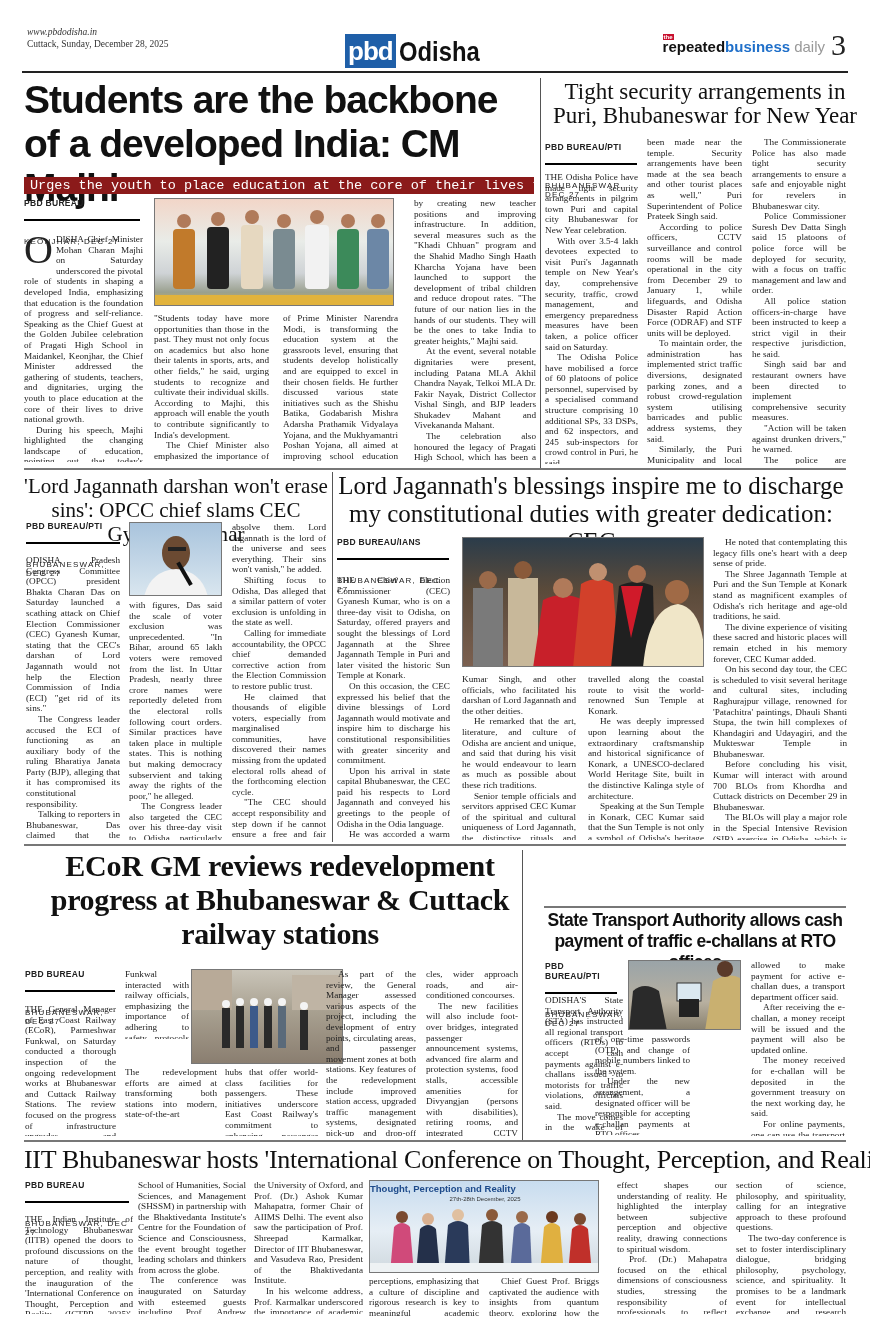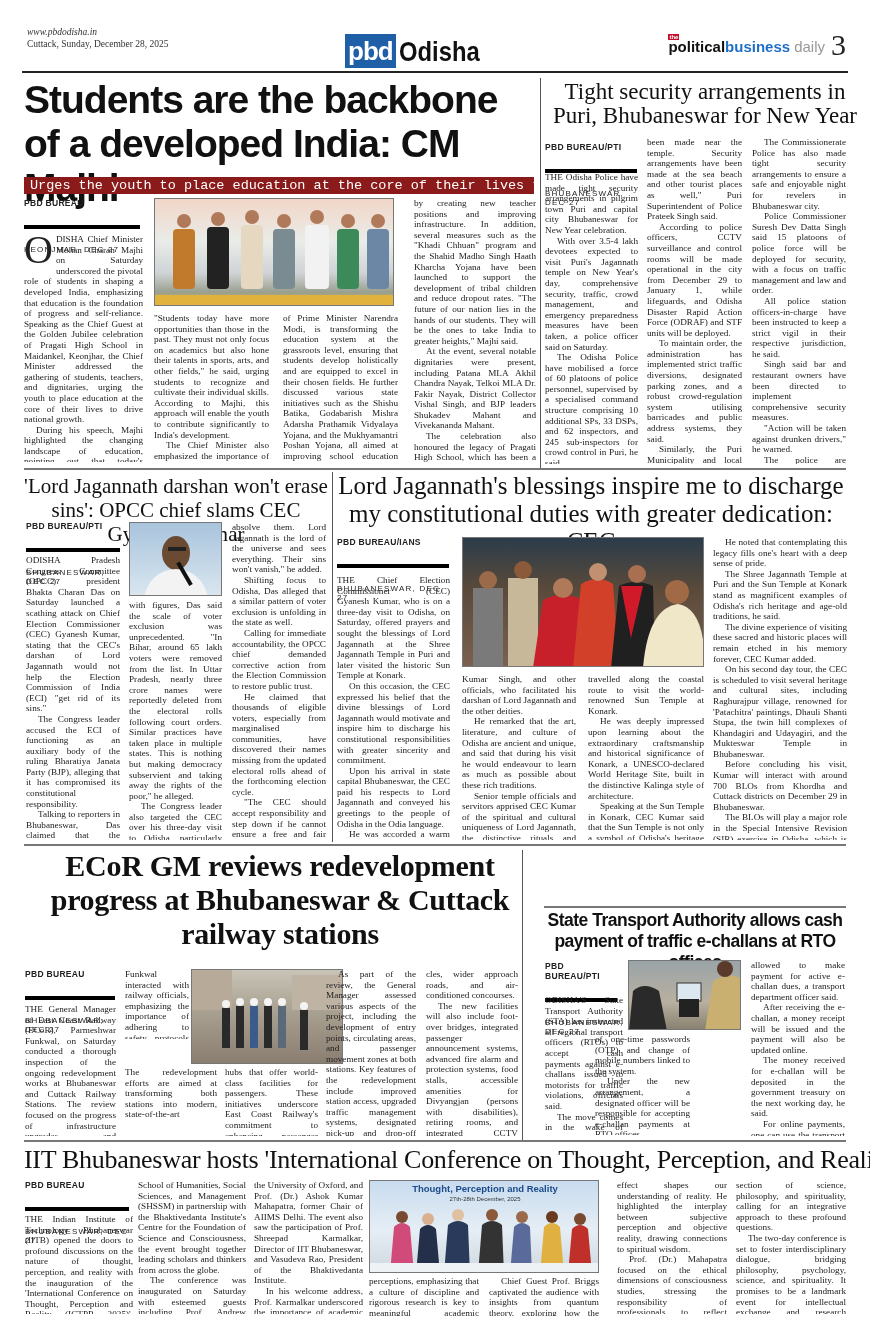--- a/index.html
+++ b/index.html
@@ -13,21 +13,21 @@
 .brand{right:40px;top:34px;display:flex;align-items:flex-end}
 .brand .the{position:absolute;left:0;top:-4px;background:#c8102e;color:#fff;font-size:6px;padding:0 1px;font-family:"Liberation Sans",sans-serif;font-weight:bold}
 .brand .p{font-family:"Liberation Sans",sans-serif;font-weight:bold;font-size:15px;color:#111}
 .brand .b{font-family:"Liberation Sans",sans-serif;font-weight:bold;font-size:15px;color:#1f6fc9}
 .brand .d{font-family:"Liberation Sans",sans-serif;font-size:15px;color:#999;margin-left:4px}
 .pnum{right:24px;top:28px;font-size:30px;font-family:"Liberation Serif",serif}
 .rule{background:#222}
 .hl-sans{font-family:"Liberation Sans",sans-serif;font-weight:bold;color:#111;letter-spacing:-1px}
 .hl-serif{font-family:"Liberation Serif",serif;color:#111;text-align:center}
 .sub{background:#8b1a1a;color:#fff;font-family:Liberation Mono, monospace;font-size:13.5px;padding:1px 6px;white-space:nowrap;overflow:hidden}
-.by{font-family:"Liberation Sans",sans-serif;font-weight:bold;font-size:8.5px;color:#222;padding-bottom:17px;border-bottom:4px solid #000000;letter-spacing:.3px}
+.by{font-family:"Liberation Sans",sans-serif;font-weight:bold;font-size:8.5px;color:#222;padding-bottom:11px;border-bottom:2px solid #000000;letter-spacing:.3px}
 .dl{font-family:"Liberation Sans",sans-serif;font-size:8px;color:#222;letter-spacing:1.2px;margin-top:16px}
 .col{font-size:9.2px;line-height:10.6px;text-align:justify;color:#222;overflow:hidden}
 .col p{text-indent:12px}
 .col p.first{text-indent:0}
 .drop{float:left;font-size:40px;line-height:32px;margin-right:3px;font-family:"Liberation Serif",serif}
 .photo{border:1px solid #777;overflow:hidden}
 .vline{background:#555;width:1px}
 .hline{background:#777;height:2px}
 </style>
 </head>
@@ -36,21 +36,21 @@
 <div class="abs mast-left">
   <div><i>www.pbdodisha.in</i></div>
   <div>Cuttack, Sunday, December 28, 2025</div>
 </div>
 <div class="abs logo">
   <span class="pbd">pbd</span>
   <span class="od">Odisha</span>
 </div>
 <div class="abs brand" style="right:45px;top:38px">
   <span class="the">the</span>
-  <span class="p">political</span>
+  <span class="p">repeated</span>
   <span class="b">business</span>
   <span class="d">daily</span>
 </div>
 <div class="abs pnum">3</div>
 <div class="abs rule" style="left:22px;top:71px;width:826px;height:1.5px"></div>
 
 <div>
   <div class="abs hl-sans" style="left:24px;top:78px;width:514px;font-size:39px;line-height:44px">Students are the backbone of a developed India: CM Majhi</div>
   <div class="abs sub" style="left:24px;top:177px;width:510px">Urges the youth to place education at the core of their lives to drive national growth</div>
   <div class="abs" style="left:24px;top:198px;width:116px">
@@ -322,21 +322,21 @@
   </div>
   <div class="abs col" style="left:138px;top:1180px;width:108px;height:134px">
     <p class="first">School of Humanities, Social Sciences, and Management (SHSSM) in partnership with the Bhaktivedanta Institute's Centre for the Foundation of Science and Consciousness, the event brought together leading scholars and thinkers from across the globe.</p>
     <p>The conference was inaugurated on Saturday with esteemed guests including Prof. Andrew Briggs, Emeritus Professor of Nanomaterials at</p>
   </div>
   <div class="abs col" style="left:254px;top:1180px;width:109px;height:134px">
     <p class="first">the University of Oxford, and Prof. (Dr.) Ashok Kumar Mahapatra, former Chair of AIIMS Delhi. The event also saw the participation of Prof. Shreepad Karmalkar, Director of IIT Bhubaneswar, and Vasudeva Rao, President of the Bhaktivedanta Institute.</p>
     <p>In his welcome address, Prof. Karmalkar underscored the importance of academic leadership that harmonizes institutional goals with shared</p>
   </div>
   <div class="abs photo" style="left:369px;top:1180px;width:230px;height:93px;background:linear-gradient(180deg,#c8dcef 0%,#e6eef5 55%,#cfd8de 100%)">
-    <div style="position:absolute;left:0;top:2px;width:230px;text-align:center;font-family:'Liberation Sans',sans-serif;font-weight:bold;font-size:9.5px;color:#1d4a8a">Thought, Perception and Reality</div>
+    <div style="position:absolute;left:0;top:2px;width:230px;font-family:'Liberation Sans',sans-serif;font-weight:bold;font-size:9.5px;color:#1d4a8a">Thought, Perception and Reality</div>
     <div style="position:absolute;left:0;top:15px;width:230px;text-align:center;font-family:'Liberation Sans',sans-serif;font-size:6px;color:#333">27th-28th December, 2025</div>
     <svg width="230" height="93" style="position:absolute;left:0;top:0">
       <g>
           <path d="M20 93 L24 46 Q32 38 40 46 L44 93Z" fill="#d04a7a"></path>
           <circle cx="32" cy="36" r="6" fill="#7a4a30"></circle>
       <path d="M46 93 L50 48 Q58 40 66 48 L70 93Z" fill="#24304a"></path>
           <circle cx="58" cy="38" r="6" fill="#d9b090"></circle>
       <path d="M74 93 L78 44 Q88 36 98 44 L100 93Z" fill="#2a3a5a"></path>
           <circle cx="88" cy="34" r="6" fill="#e0c0a0"></circle>
       <path d="M108 93 L112 44 Q122 36 132 44 L134 93Z" fill="#333"></path>

